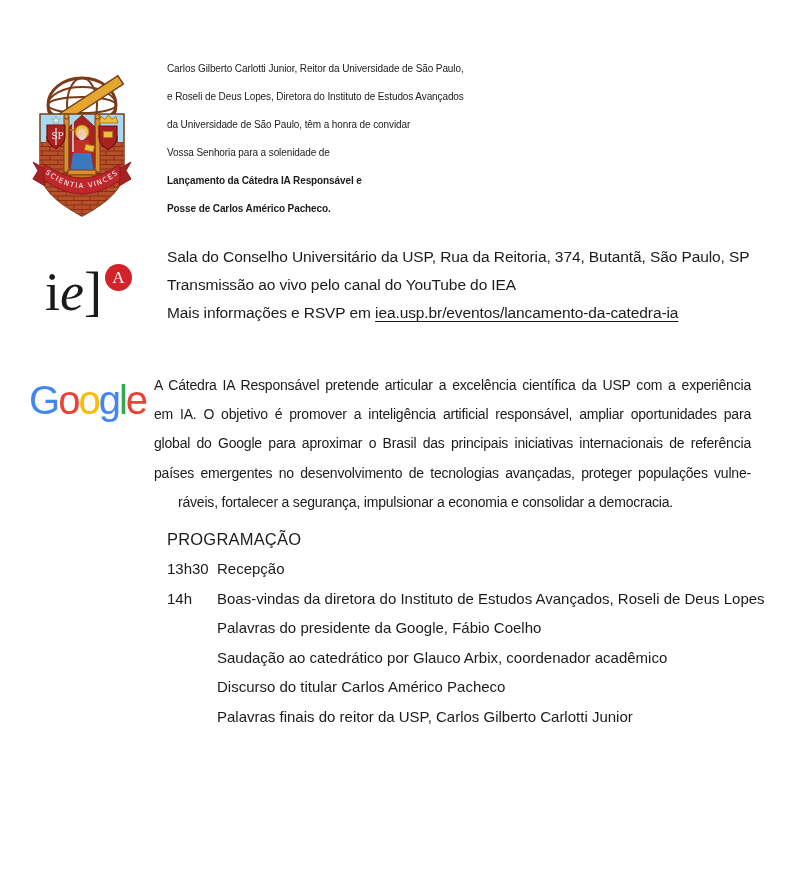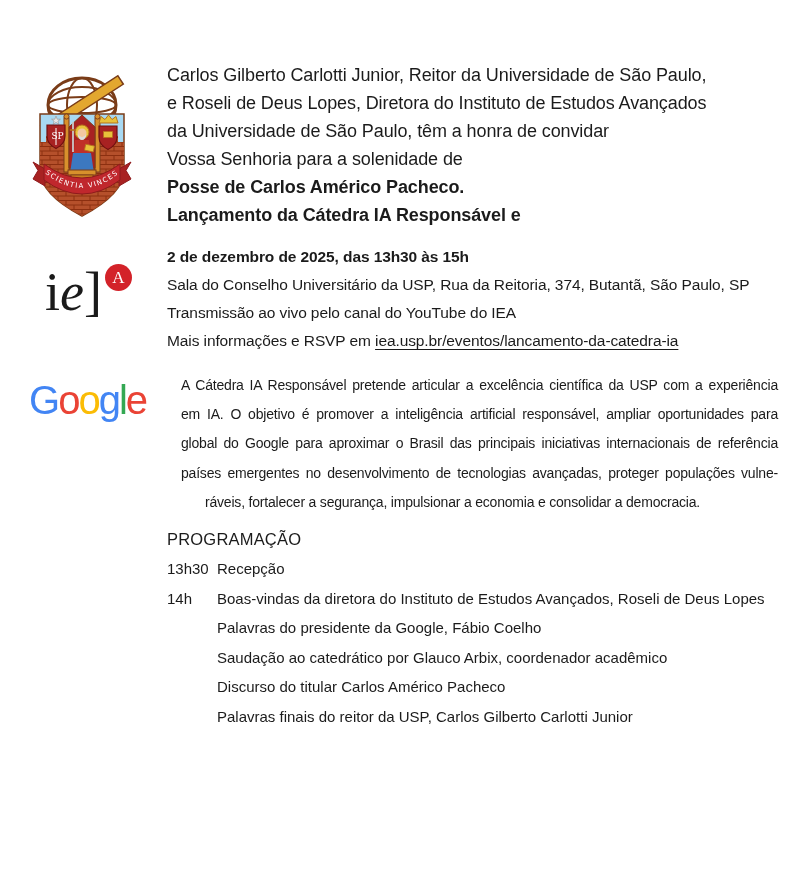--- a/index.html
+++ b/index.html
@@ -20,26 +20,26 @@
     display:flex;align-items:center;justify-content:center;
   }
   .iea-badge span{
     font-family:"Liberation Serif",serif;font-size:17px;color:#ffffff;line-height:1;
   }
   .google-logo{
     position:absolute;left:29px;top:380px;
     font-size:40px;line-height:40px;font-weight:500;letter-spacing:-2px;
   }
   
-  .intro{position:absolute;left:167px;top:61px;width:620px;font-size:18px;line-height:28px;letter-spacing:-0.1px;}
+  .intro{position:absolute;left:167px;top:55px;width:620px;font-size:10px;line-height:28px;letter-spacing:-0.1px;}
   .intro .b{font-weight:700;}
   .details{position:absolute;left:167px;top:243px;width:630px;font-size:15.5px;line-height:28px;letter-spacing:-0.1px;}
   .details .b{font-weight:700;}
   a.rsvp-link{color:#1b1b1b;text-decoration:underline;text-underline-offset:3px;}
-  .about{position:absolute;left:181px;top:371px;width:597px;font-size:14px;line-height:29.2px;letter-spacing:-0.2px;}
+  .about{position:absolute;left:154px;top:371px;width:597px;font-size:14px;line-height:29.2px;letter-spacing:-0.2px;}
   .about .jline{text-align:justify;text-align-last:justify;}
   .about .lastline{text-align:left;margin-left:24px;}
   .prog-heading{position:absolute;left:167px;top:526px;font-size:16.5px;font-weight:400;letter-spacing:0.2px;line-height:26px;}
   .program{position:absolute;left:167px;top:554px;width:630px;font-size:15px;}
   .prog-row{display:flex;line-height:29.6px;justify-content:space-between;}
   .prog-time{flex:0 0 50px;}
   .prog-desc{flex:1;}
 </style>
 </head>
 <body>
@@ -122,26 +122,25 @@
       </span>
   </div>
 
   <div class="google-logo"><span style="color: rgb(66, 133, 244);">G</span><span style="color: rgb(234, 67, 53);">o</span><span style="color: rgb(251, 188, 5);">o</span><span style="color: rgb(66, 133, 244);">g</span><span style="color: rgb(52, 168, 83);">l</span><span style="color: rgb(234, 67, 53);">e</span></div>
 
   <div class="intro">
     <div>Carlos Gilberto Carlotti Junior, Reitor da Universidade de São Paulo,</div>
     <div>e Roseli de Deus Lopes, Diretora do Instituto de Estudos Avançados</div>
     <div>da Universidade de São Paulo, têm a honra de convidar</div>
     <div>Vossa Senhoria para a solenidade de</div>
+    <div class="b">Lançamento da Cátedra IA Responsável e</div>
     <div class="b">Posse de Carlos Américo Pacheco.</div>
-    <div class="b">Lançamento da Cátedra IA Responsável e</div>
   </div>
 
   <div class="details">
-    <div class="b">2 de dezembro de 2025, das 13h30 às 15h</div>
     <div>Sala do Conselho Universitário da USP, Rua da Reitoria, 374, Butantã, São Paulo, SP</div>
     <div>Transmissão ao vivo pelo canal do YouTube do IEA</div>
     <div><span>Mais informações e RSVP em </span><a class="rsvp-link" href="#">iea.usp.br/eventos/lancamento-da-catedra-ia</a></div>
   </div>
 
   <div class="about">
     <div class="jline">A Cátedra IA Responsável pretende articular a excelência científica da USP com a experiência</div>
     <div class="jline">em IA. O objetivo é promover a inteligência artificial responsável, ampliar oportunidades para</div>
     <div class="jline">global do Google para aproximar o Brasil das principais iniciativas internacionais de referência</div>
     <div class="jline">países emergentes no desenvolvimento de tecnologias avançadas, proteger populações vulne-</div>

